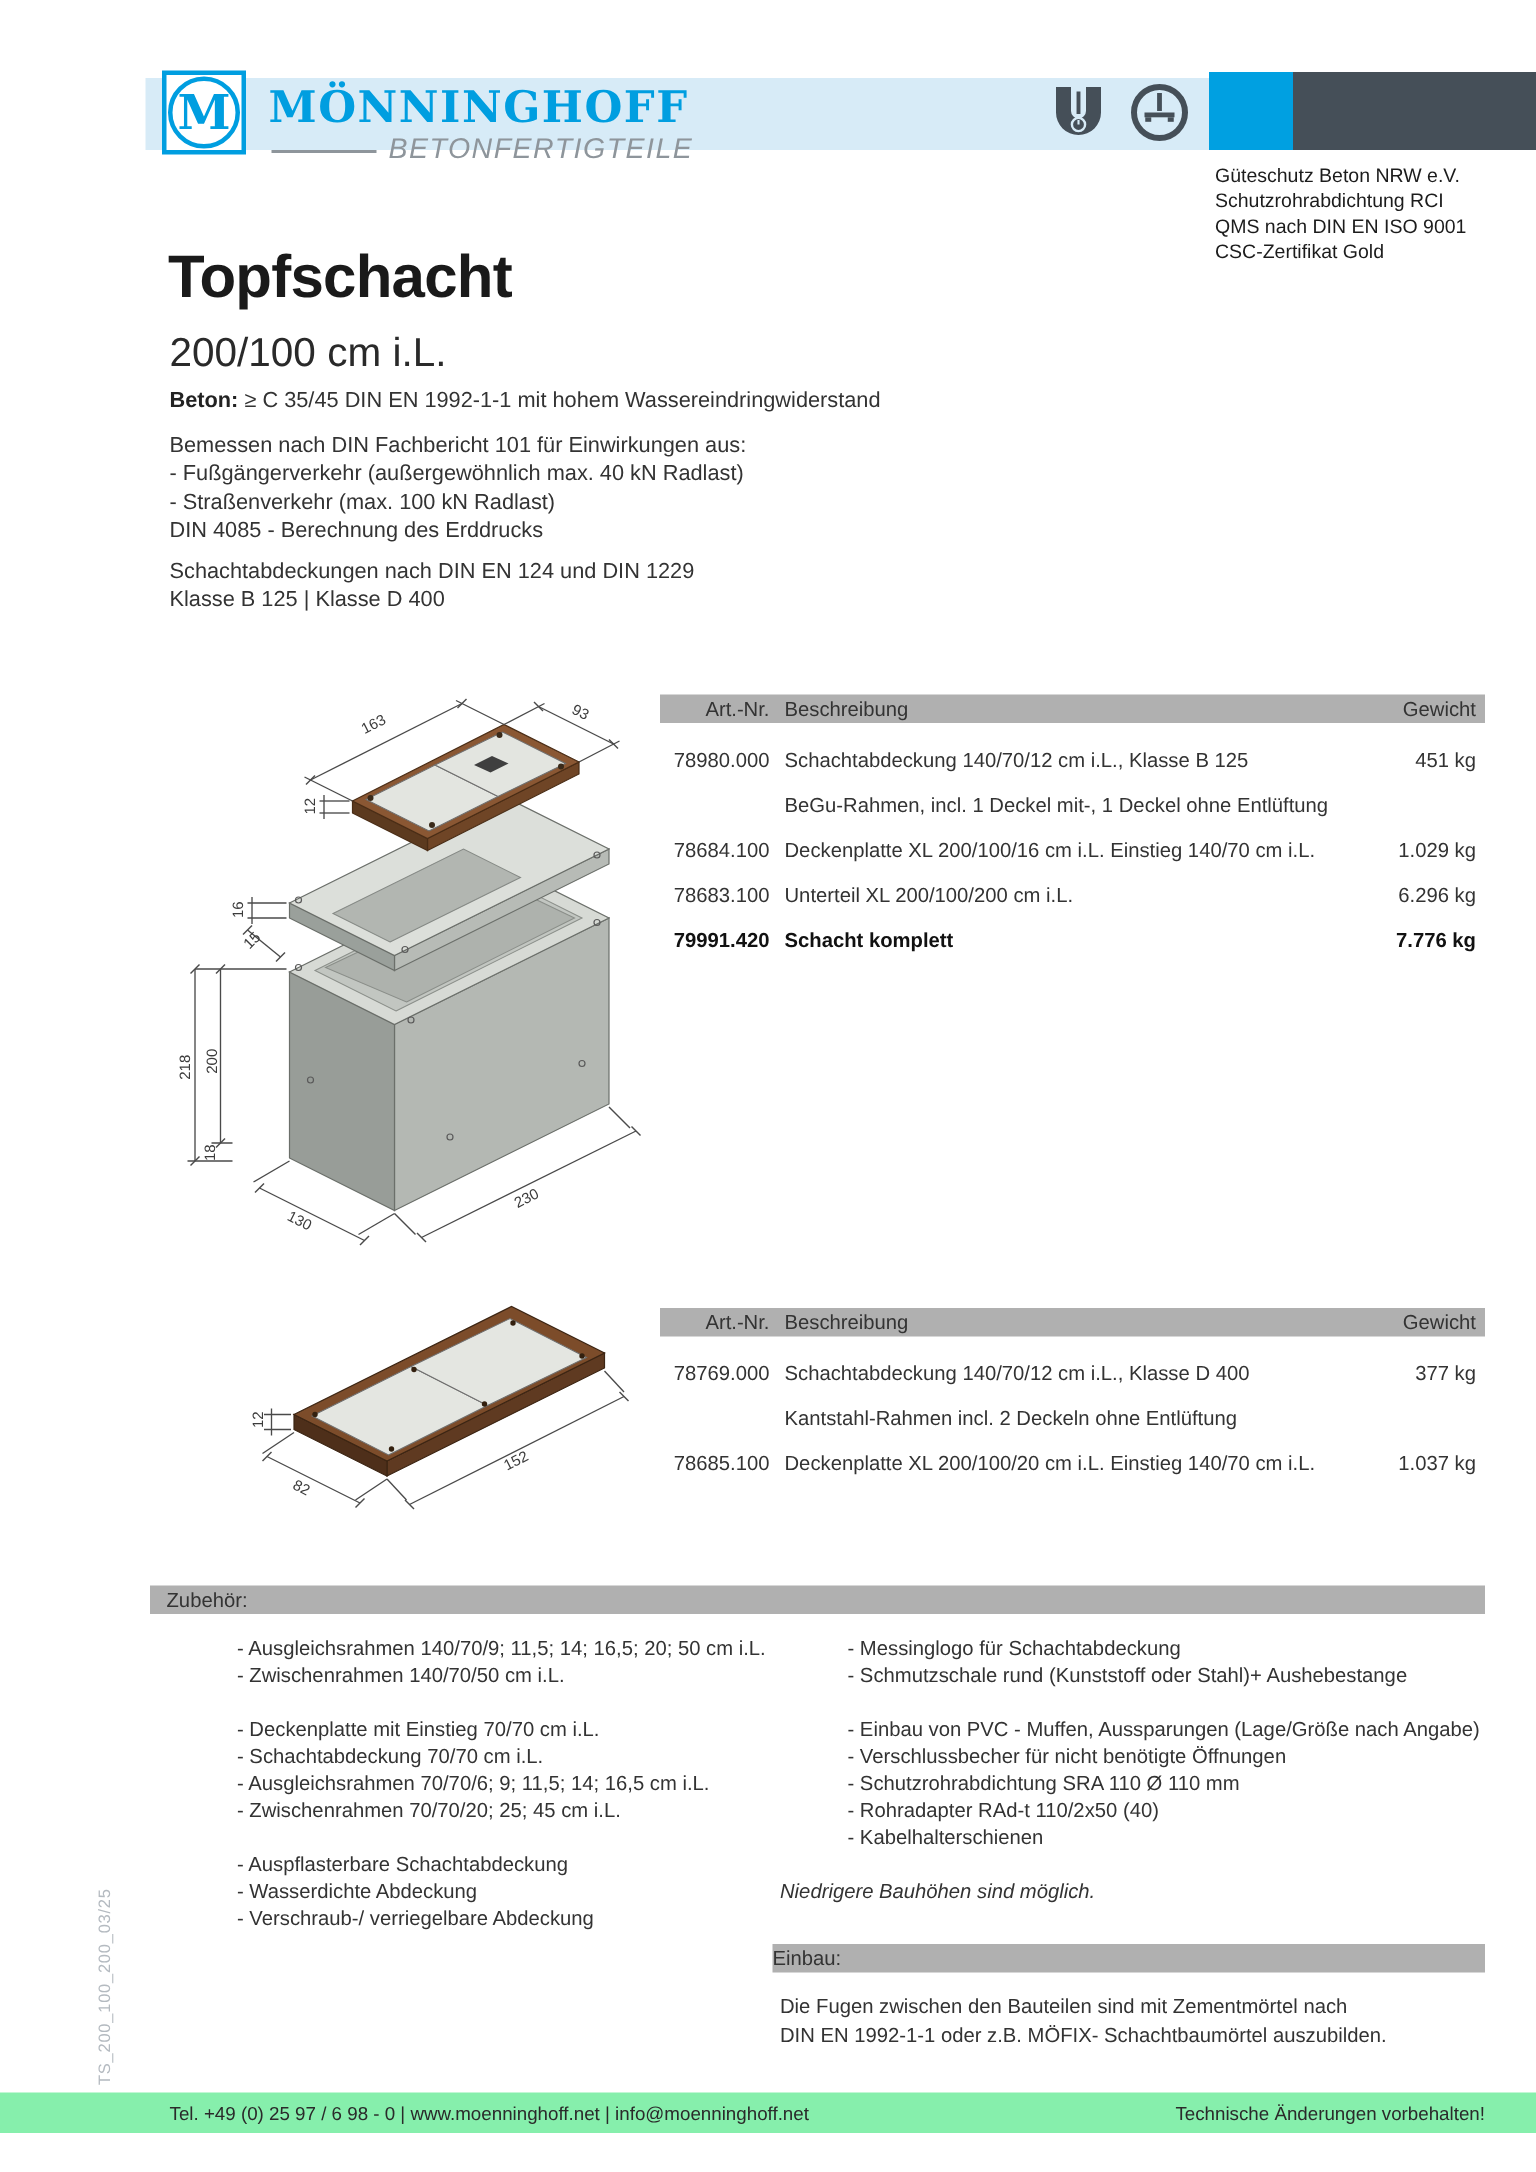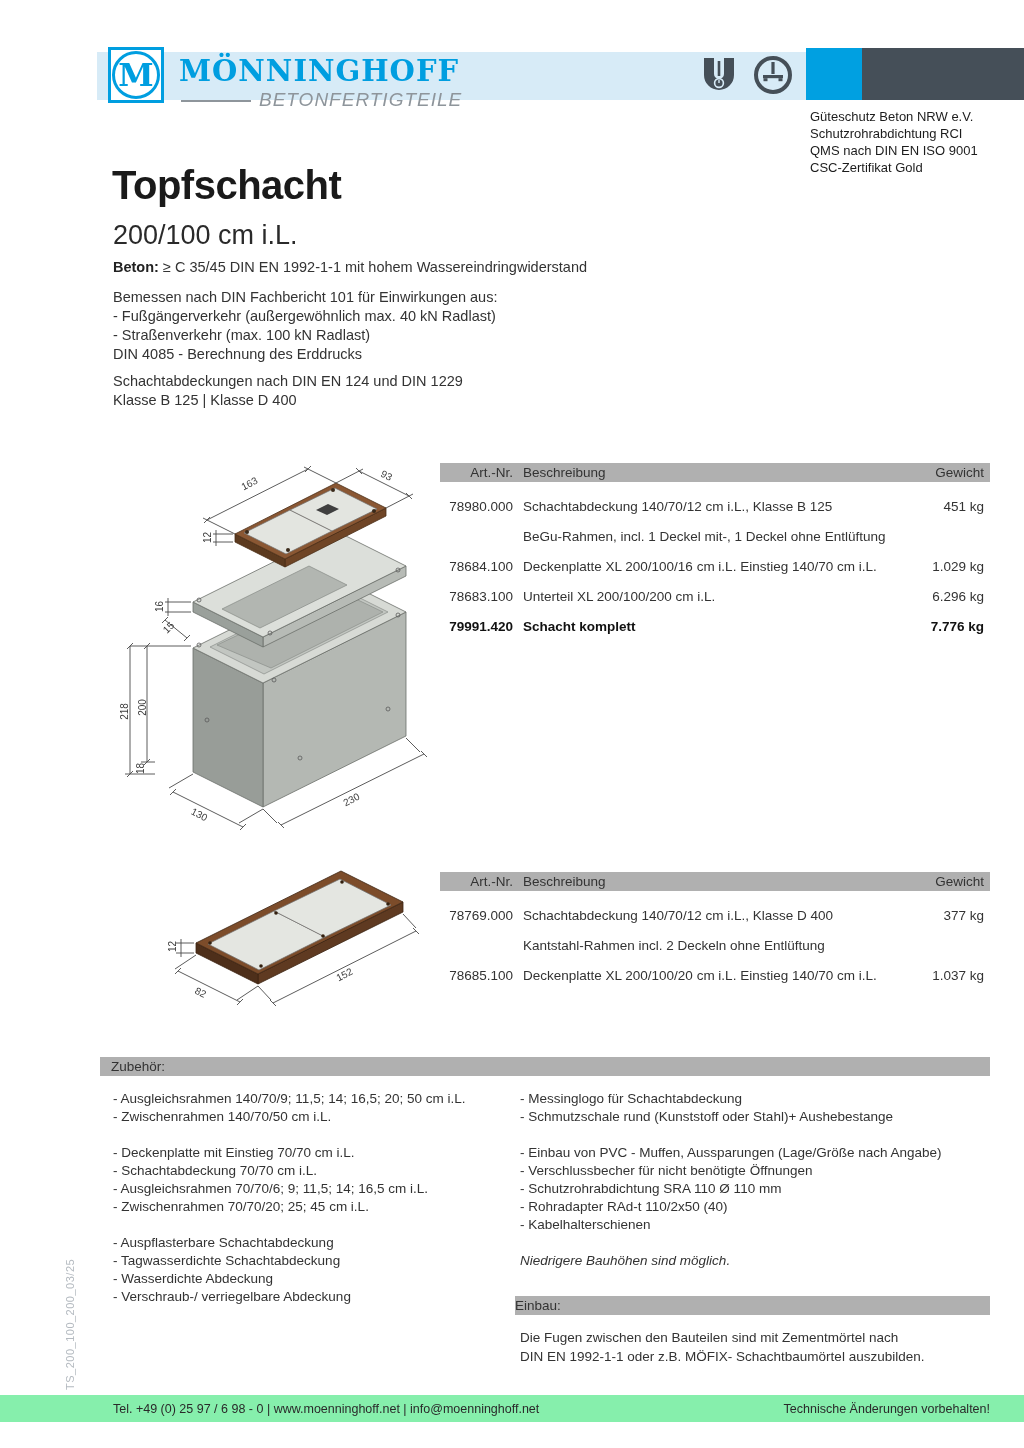--- a/index.html
+++ b/index.html
@@ -44,21 +44,21 @@
   .c-desc{flex:1;padding-left:10px;}
   .c-wt{width:88px;text-align:right;padding-right:6px;box-sizing:border-box;}
   .trow{display:flex;font-size:13.5px;line-height:17px;color:#333;margin-top:13px;}
   .trow.first{margin-top:16px;}
   .trow.boldrow{font-weight:bold;color:#111;}
 
   
   .bar-zubehoer{position:absolute;left:100px;top:1057px;width:890px;padding-left:11px;box-sizing:border-box;}
   .bar-einbau{position:absolute;left:515px;top:1296px;width:475px;box-sizing:border-box;}
   .list{position:absolute;font-size:13.5px;line-height:18px;color:#333;}
-  .grp{margin-bottom:18px;}
+  .grp{margin-bottom:18px;margin-left:45px;}
   .note-italic{font-style:italic;margin-top:14px;}
   .einbau-text{position:absolute;left:520px;top:1328px;font-size:13.5px;line-height:19px;color:#333;}
 
   
   .footer-bar{position:absolute;left:0;top:1395px;width:1024px;height:27px;background:#86efac;
               display:flex;align-items:center;font-size:12.5px;color:#2a2a2a;}
   .footer-left{position:absolute;left:113px;}
   .footer-right{position:absolute;right:34px;}
 
   .side-code{position:absolute;left:64px;top:1390px;transform:rotate(-90deg);transform-origin:0 0;
@@ -311,21 +311,20 @@
       <div>- Zwischenrahmen 140/70/50 cm i.L.</div>
     </div>
     <div class="grp">
       <div>- Deckenplatte mit Einstieg 70/70 cm i.L.</div>
       <div>- Schachtabdeckung 70/70 cm i.L.</div>
       <div>- Ausgleichsrahmen 70/70/6; 9; 11,5; 14; 16,5 cm i.L.</div>
       <div>- Zwischenrahmen 70/70/20; 25; 45 cm i.L.</div>
     </div>
     <div class="grp">
       <div>- Auspflasterbare Schachtabdeckung</div>
-      <div>- Tagwasserdichte Schachtabdeckung</div>
       <div>- Wasserdichte Abdeckung</div>
       <div>- Verschraub-/ verriegelbare Abdeckung</div>
     </div>
   </div>
 
   <div class="list" style="left:520px;top:1090px;width:470px;">
     <div class="grp">
       <div>- Messinglogo für Schachtabdeckung</div>
       <div>- Schmutzschale rund (Kunststoff oder Stahl)+ Aushebestange</div>
     </div>

